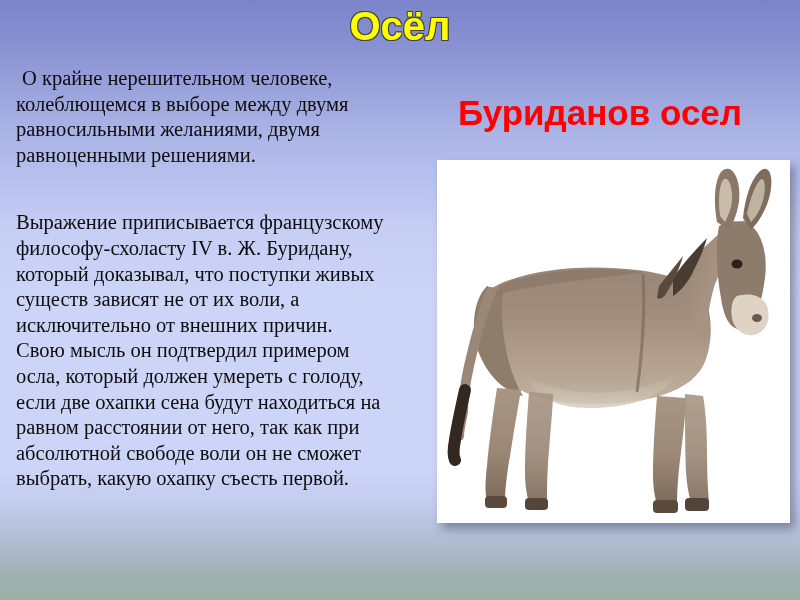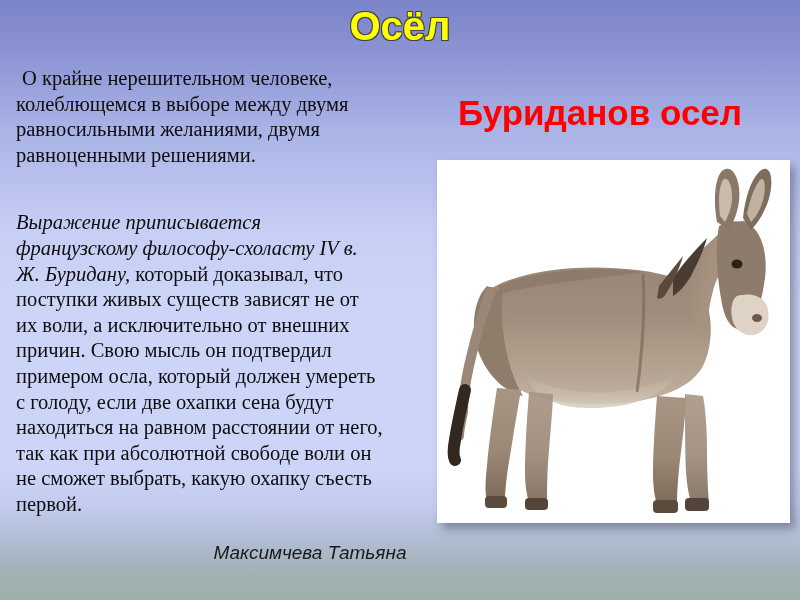--- a/index.html
+++ b/index.html
@@ -85,21 +85,20 @@
   #para-1 {
     text-indent: 6px;
   }
   #para-gap {
     height: 26px;
   }
   #para-2 {
     text-indent: 0;
   }
   .it {
-    font-style: italic;
   }
 
   
   #picture-frame {
     position: absolute;
     left: 437px;
     top: 160px;
     width: 353px;
     height: 363px;
     background: #ffffff;
@@ -255,15 +254,14 @@
       <path d="M248 234 C 248 260, 248 290, 249 312
                C 250 326, 252 336, 254 342
                L 272 342 C 271 332, 270 312, 270 290
                C 270 266, 268 246, 266 236 Z" fill="url(#legGrad)" opacity="0.9"></path>
       <rect x="248" y="338" width="24" height="13" rx="4" fill="#52443a"></rect>
 
       <path d="M62 126 C 100 110, 160 106, 206 112 C 170 118, 110 122, 62 134 Z" fill="#7e6d5d" opacity="0.45"></path>
     </svg>
   </div>
 
-  <div id="author">Максимчева Татьяна</div>
 
 </div>
 
 </body></html>

